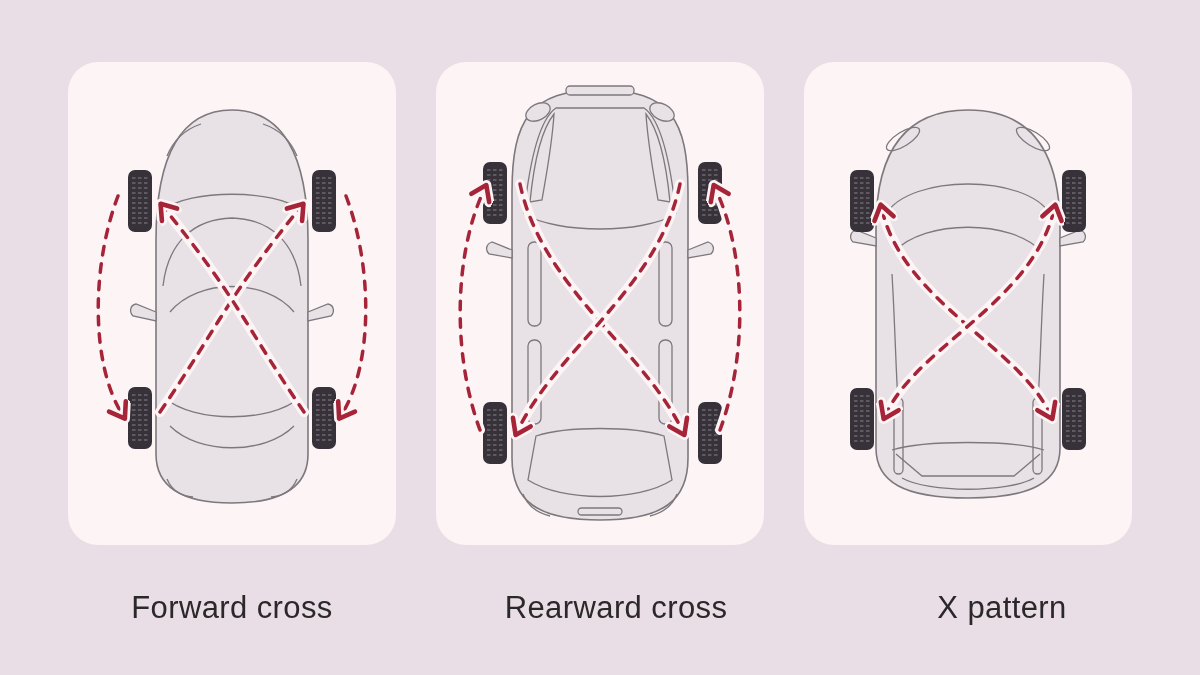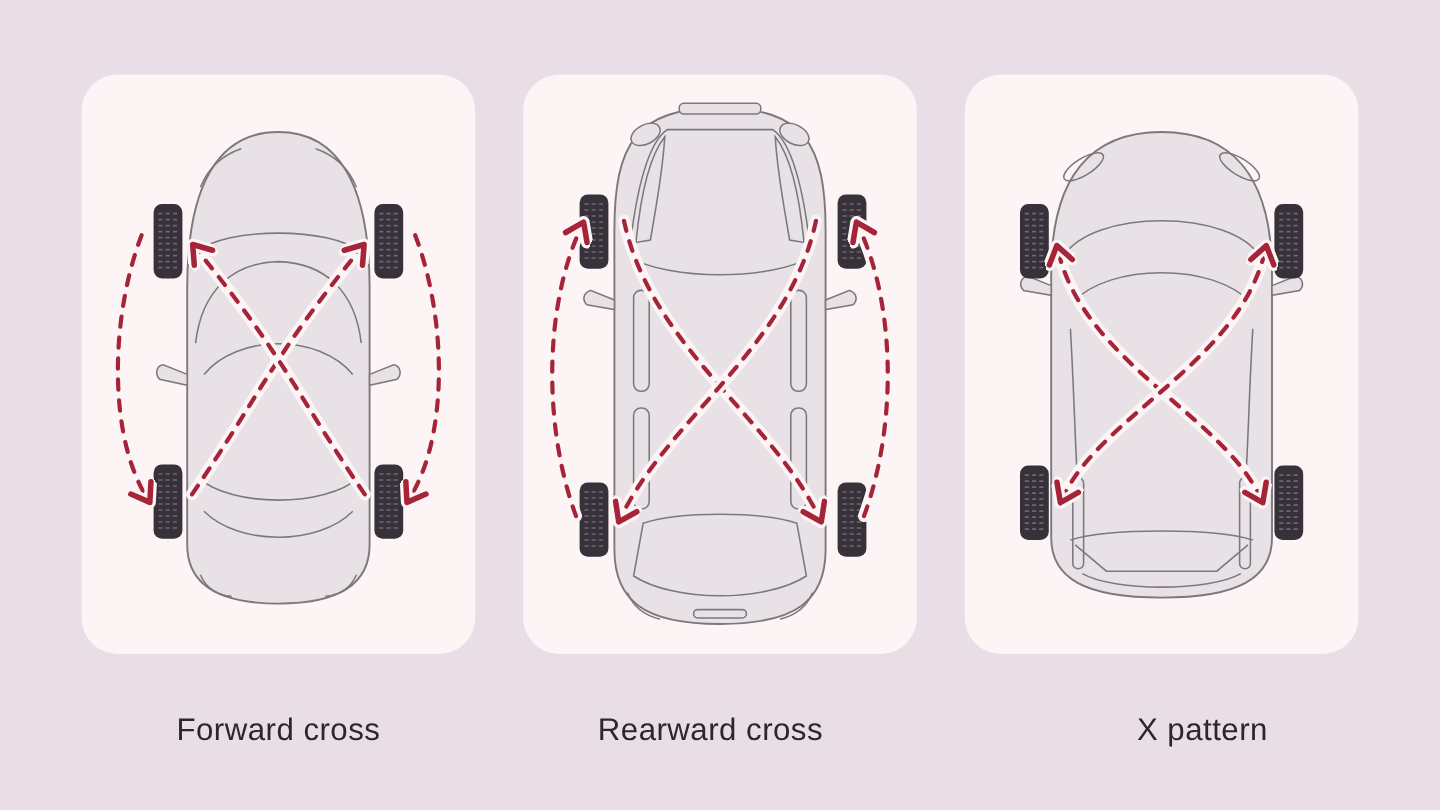--- a/index.html
+++ b/index.html
@@ -4,22 +4,22 @@
 <style>
   html,body{margin:0;padding:0}
   body{
     width:1200px;height:675px;position:relative;overflow:hidden;
     background:#e9dee5;
     font-family:"Liberation Sans",sans-serif;
   }
   .card{position:absolute;top:62px;width:328px;height:483px;border-radius:30px;background:#fcf4f5}
   #card-1{left:68px}#card-2{left:436px}#card-3{left:804px}
   .caption{position:absolute;top:589px;width:328px;text-align:center;
-    font-size:26px;letter-spacing:.4px;color:#2b282a;line-height:38px}
-  #cap-1{left:68px}#cap-2{left:428px}#cap-3{left:838px}
+    font-size:31px;letter-spacing:.4px;color:#2b282a;line-height:38px}
+  #cap-1{left:68px}#cap-2{left:452px}#cap-3{left:838px}
   svg.diagram{display:block}
   .bodyfill{fill:#e8e2e6;stroke:#7d787d;stroke-width:1.6}
   .ln{fill:none;stroke:#7d787d;stroke-width:1.3}
   .fl{fill:#e8e2e6;stroke:#7d787d;stroke-width:1.3}
   .case{fill:none;stroke:#fcf4f5;stroke-width:10;stroke-linecap:round}
   .dash{fill:none;stroke:#a62438;stroke-width:3.5;stroke-linecap:round;stroke-dasharray:8.5 9}
 </style>
 </head>
 <body>
 

